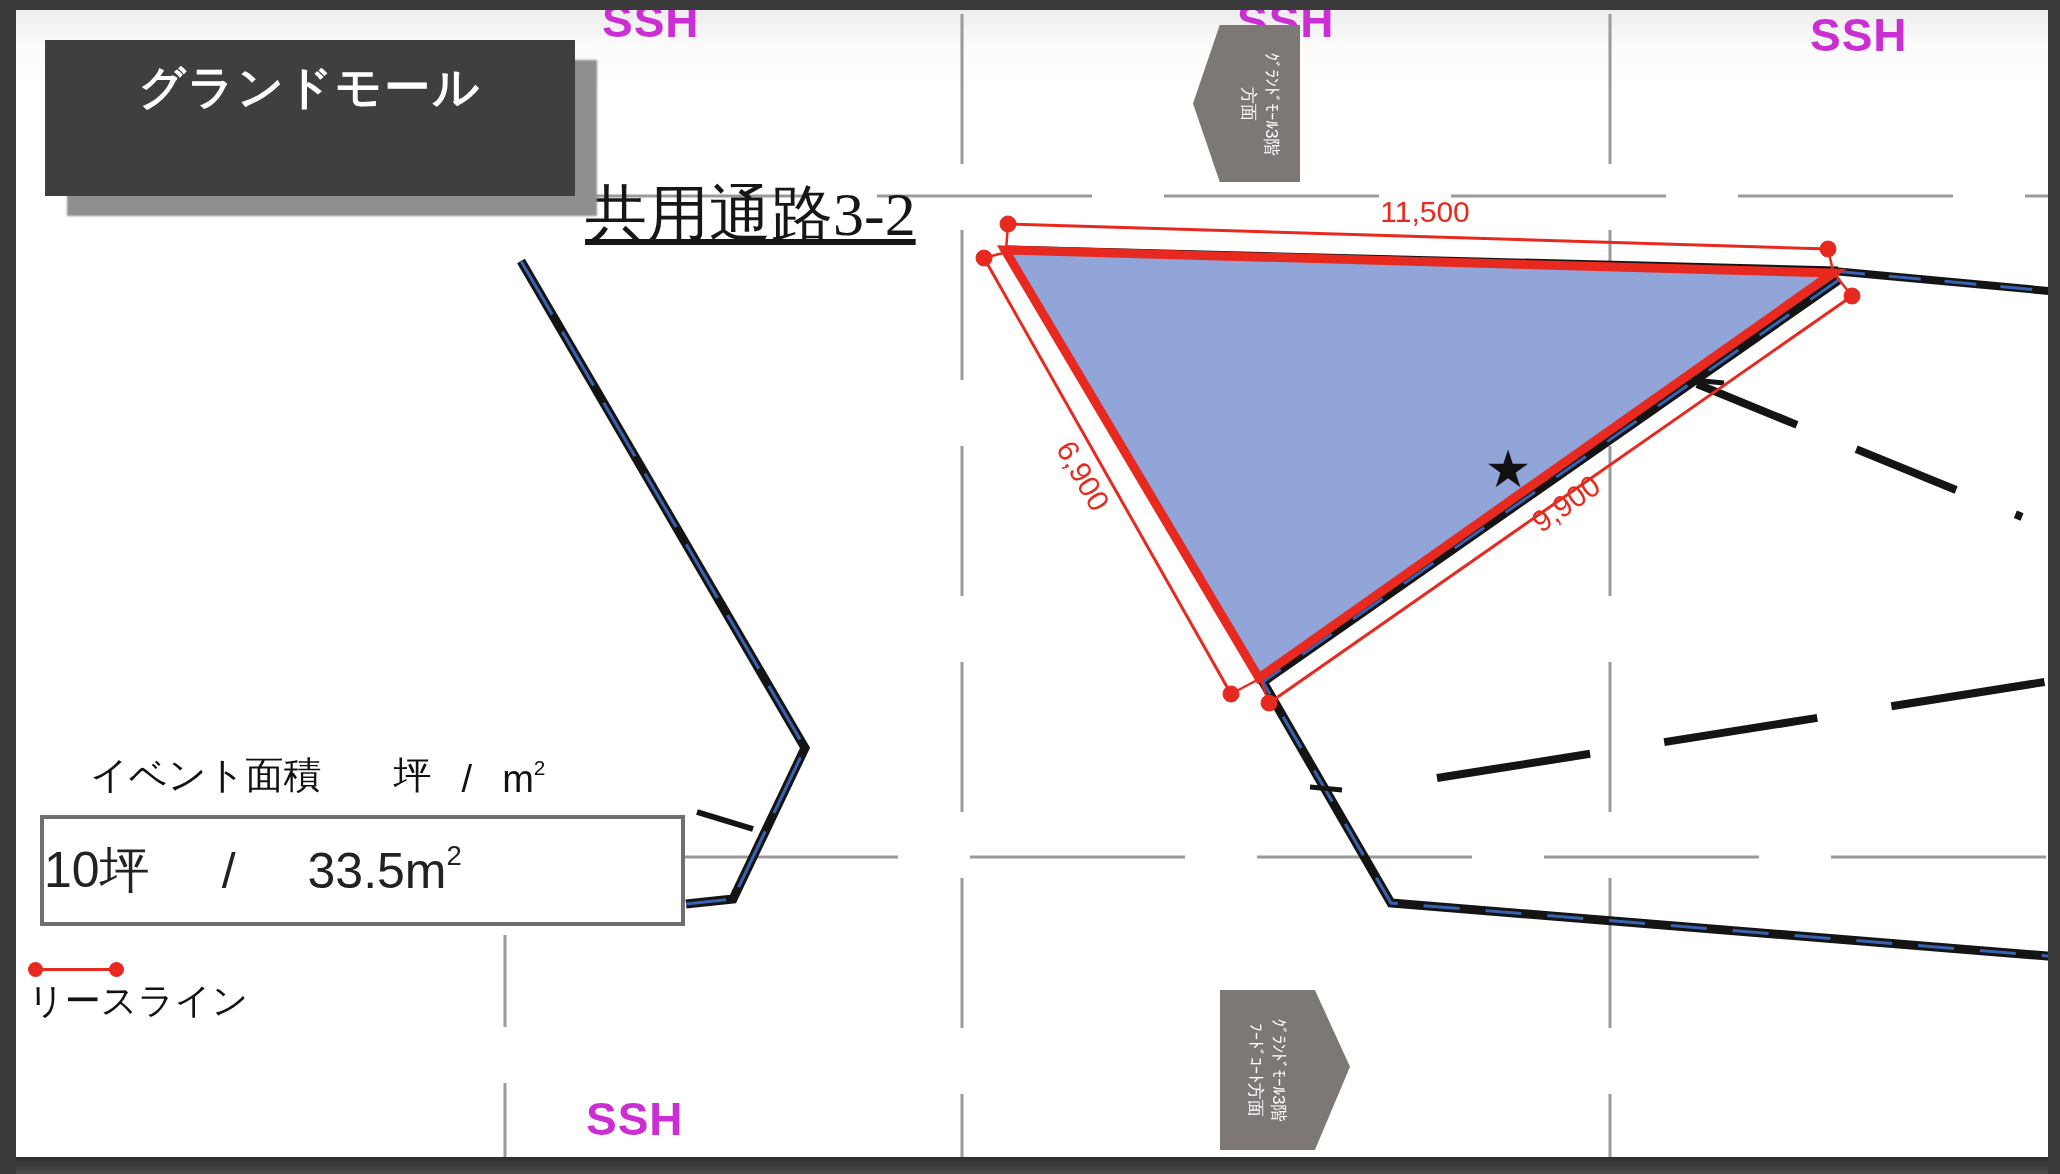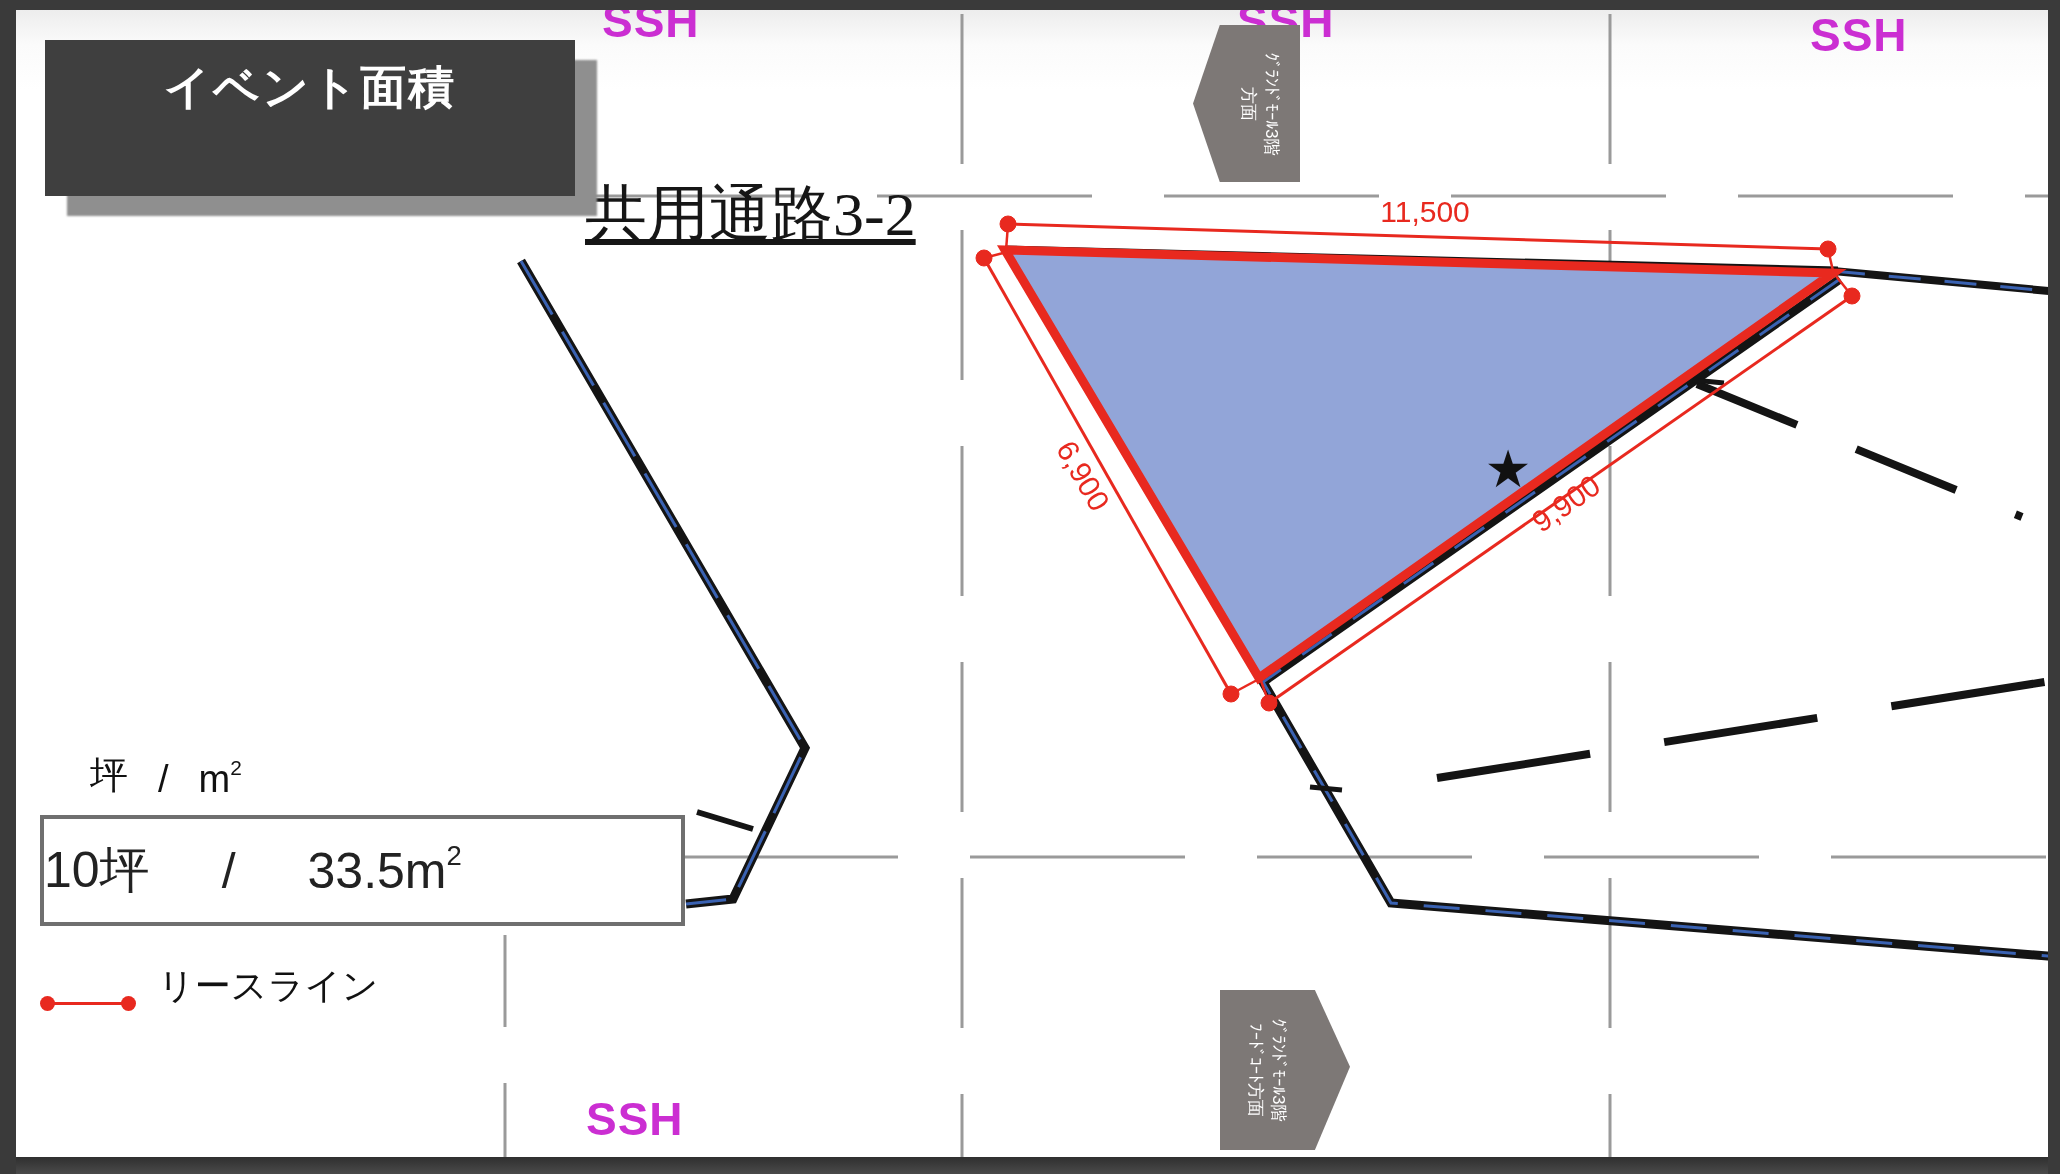--- a/index.html
+++ b/index.html
@@ -43,21 +43,21 @@
   .area-label .t2{margin-right:30px;}
   .area-label .t3{margin-right:30px;}
   sup.sq{font-size:55%;vertical-align:top;position:relative;top:-2px;}
   .area-box{position:absolute;left:40px;top:815px;width:637px;height:103px;z-index:5;
             background:#fff;border:4px solid #6f6f6f;display:flex;align-items:center;
             font-size:50px;color:#222;white-space:nowrap;}
   .area-box .v1{}
   .area-box .v2{margin-left:72px;}
   .area-box .v3{margin-left:72px;}
 
-  .legend-lease{position:absolute;left:40px;top:962px;z-index:5;display:flex;align-items:flex-end;}
+  .legend-lease{position:absolute;left:28px;top:962px;z-index:5;display:flex;align-items:flex-start;flex-direction:column;}
   .lease-icon{position:relative;width:96px;height:15px;margin-right:22px;}
   .lease-icon .bar{position:absolute;left:4px;right:4px;top:6px;height:3px;background:#e8291f;}
   .lease-icon .dot{position:absolute;width:15px;height:15px;border-radius:50%;background:#e8291f;top:0;}
   .lease-icon .dot.a{left:0;} .lease-icon .dot.b{right:0;}
   .legend-lease .lbl{font-size:36px;color:#111;}
   .legend-power{position:absolute;left:34px;top:1026px;z-index:5;font-size:36px;color:#111;white-space:nowrap;}
 </style>
 </head>
 <body>
 
@@ -128,37 +128,38 @@
   </svg>
 
   <div class="ssh tl">SSH</div>
   <div class="ssh tm">SSH</div>
   <div class="ssh tr">SSH</div>
   <div class="ssh bt">SSH</div>
 
   <div class="corridor">共用通路3-2</div>
 
   <div class="title-card">
-    <div>イベント面積</div>
+    <div>グランドモール</div>
   </div>
 
   <div class="sign top">
     <div class="sign-text">
       <div>ｸﾞﾗﾝﾄﾞﾓｰﾙ3階</div>
       <div>方面</div>
     </div>
   </div>
   <div class="sign bottom">
     <div class="sign-text">
       <div>ｸﾞﾗﾝﾄﾞﾓｰﾙ3階</div>
       <div>ﾌｰﾄﾞｺｰﾄ方面</div>
     </div>
   </div>
 
   <div class="area-label">
+    <span class="t1">イベント面積</span>
     <span class="t2">坪</span>
     <span class="t3">/</span>
     <span><span>m</span><sup class="sq">2</sup></span>
   </div>
 
   <div class="area-box">
     <span class="v1">10坪</span>
     <span class="v2">/</span>
     <span class="v3"><span>33.5m</span><sup class="sq">2</sup></span>
   </div>

